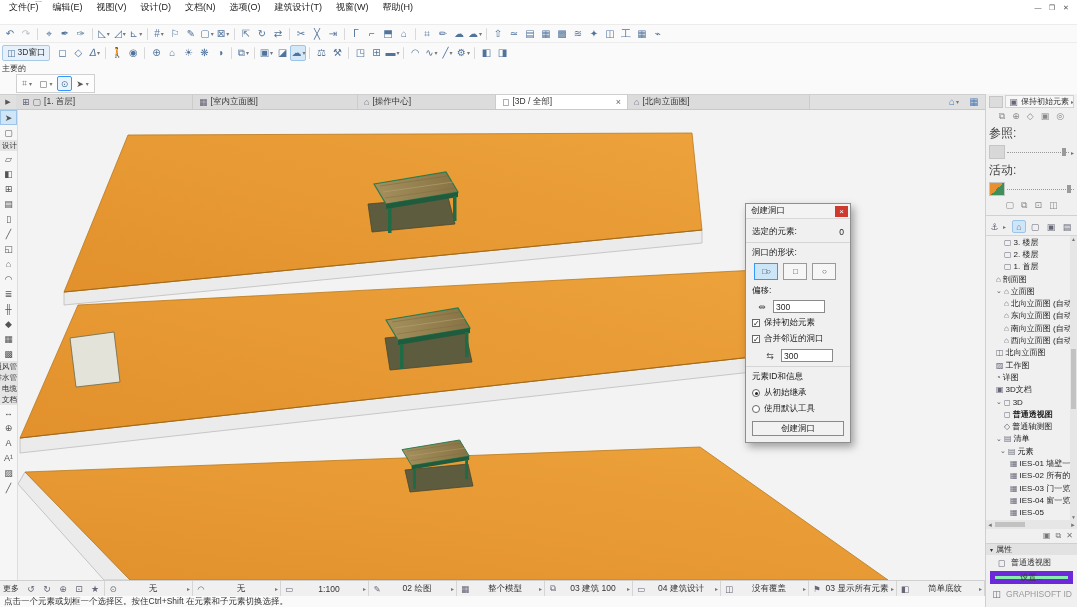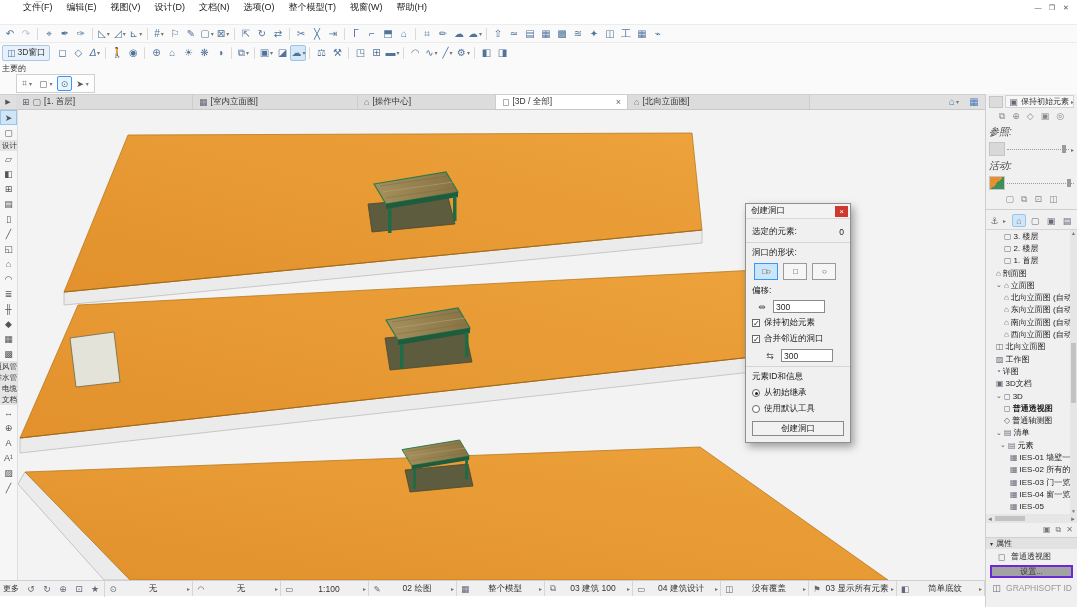--- a/index.html
+++ b/index.html
@@ -15,21 +15,21 @@
        font-family:"Liberation Sans","DejaVu Sans",sans-serif;overflow:hidden;
        -webkit-font-smoothing:antialiased;}
   
   .titlebar{position:absolute;top:0;left:0;right:0;height:13px;background:#fff;
             display:flex;align-items:center;font-size:9px;color:#222;padding-left:3px;}
   .app-icon{width:9px;height:9px;background:#1a2430;margin-right:4px;flex:0 0 auto;}
   .win-controls{margin-left:auto;display:flex;}
   .win-btn{width:26px;text-align:center;font-size:9px;color:#444;line-height:13px;}
   
   .menubar{position:absolute;top:2px;left:0;right:0;height:11px;background:#fff;
-           display:flex;align-items:center;font-size:9px;color:#222;padding-left:16px;}
+           display:flex;align-items:center;font-size:9px;color:#222;padding-left:2px;}
   .menu-item{padding:0 7px;line-height:11px;}
   .mdi-controls{margin-left:auto;display:flex;padding-right:4px;}
   .mdi-btn{width:14px;text-align:center;font-size:7px;color:#555;}
   
   .toolbar{position:absolute;left:0;right:0;background:var(--chrome);display:flex;
            align-items:center;padding:0 2px;border-top:1px solid #ececec;}
   .toolbar1{top:24px;height:18px;}
   .toolbar2{top:42px;height:20px;}
   .tbi{display:inline-flex;align-items:center;justify-content:center;height:16px;
        min-width:16px;color:var(--icon-blue);font-size:10px;line-height:16px;border-radius:2px;}
@@ -98,21 +98,21 @@
   .dlg-btn{margin-top:6px;height:15px;border:1px solid #8a8a8a;background:#f2f2f2;display:flex;
            align-items:center;justify-content:center;font-size:8.5px;}
   
   .rightpanel{position:absolute;top:94px;left:985px;width:92px;bottom:0;background:var(--panel);
               border-left:1px solid #cfcfcf;font-size:8px;color:#333;}
   .rp-row{display:flex;align-items:center;padding:1px 3px;gap:2px;}
   .rp-ico{color:#667;font-size:9px;min-width:11px;text-align:center;}
   .rp-combo{display:flex;align-items:center;gap:2px;flex:1;overflow:hidden;white-space:nowrap;
             border:1px solid #d2d2d2;background:#f7f7f7;height:13px;padding:0 2px;font-size:8px;}
   .rp-combo .car{margin-left:auto;font-size:6px;color:#777;}
-  .rp-label{padding:1px 3px;font-size:10px;color:#444;font-style:italic;}
+  .rp-label{padding:1px 3px;font-size:12px;color:#444;}
   .slider-row{display:flex;align-items:center;gap:2px;padding:0 3px;height:18px;}
   .thumbbtn{width:16px;height:14px;border:1px solid #c5c5c5;background:#dcdcdc;display:flex;
             align-items:center;justify-content:center;font-size:8px;color:#777;}
   .thumbbtn.color{background:linear-gradient(135deg,#e89030 50%,#3f8f5a 50%);}
   .slider{flex:1;position:relative;height:10px;}
   .slider::before{content:"";position:absolute;left:0;right:0;top:5px;border-top:1px dotted #999;}
   .sthumb{position:absolute;right:3px;top:1px;width:4px;height:8px;background:#9a9a9a;}
   .rp-sep{height:1px;background:#d0d0d0;margin:2px 0;}
   .rp-icons{display:flex;justify-content:center;gap:7px;padding:2px 0;color:#888;font-size:9px;}
   .nav-tabs{display:flex;align-items:center;gap:3px;padding:2px 3px;border-bottom:1px solid #d5d5d5;}
@@ -128,21 +128,21 @@
   .vscroll{position:absolute;right:0;top:0;bottom:0;width:7px;background:#e6e6e6;font-size:5px;
            color:#777;display:flex;flex-direction:column;justify-content:space-between;align-items:center;}
   .vthumb{width:5px;height:60px;background:#c2c2c2;margin-top:2px;}
   .hscroll{display:flex;align-items:center;height:9px;background:#e6e6e6;font-size:6px;color:#777;
            padding:0 1px;}
   .hthumb{height:5px;background:#c2c2c2;width:30px;margin-left:2px;}
   .pal-btns{display:flex;justify-content:flex-end;gap:5px;padding:2px 4px;color:#777;font-size:8px;}
   .rp-header{display:flex;align-items:center;gap:3px;background:#e2e2e2;height:12px;
              padding:0 4px;font-size:8px;color:#333;border-top:1px solid #d0d0d0;}
   .prop-row{display:flex;align-items:center;gap:4px;padding:2px 4px 1px 10px;}
-  .settings-btn{margin:2px 4px;height:13px;border:2px solid #6d28d9;background:#a3a3a3;
+  .settings-btn{margin:2px 4px;height:13px;border:5px solid #6d28d9;background:#86efac;
                 display:flex;align-items:center;justify-content:center;font-size:8px;}
   .gs-row{display:flex;align-items:center;gap:4px;justify-content:center;padding-top:3px;
           color:#9a9a9a;font-size:8.5px;}
   
   .bottombar{position:absolute;top:580px;left:0;width:985px;height:16px;background:var(--panel);
              border-top:1px solid #cfcfcf;display:flex;align-items:center;font-size:8.5px;color:#333;}
   .bb-more{padding:0 3px;font-size:8px;}
   .bb-navicons{display:flex;gap:2px;padding:0 2px;border-right:1px solid #d5d5d5;}
   .bb-navicons .tbi{color:#667;font-size:9px;min-width:14px;}
   .bb-seg{flex:1;display:flex;align-items:center;border-right:1px solid #d5d5d5;height:100%;
@@ -172,21 +172,21 @@
 
   <div class="menubar">
     <span style="display:flex">
 
     <span class="menu-item">文件(F)</span>
         <span class="menu-item">编辑(E)</span>
         <span class="menu-item">视图(V)</span>
         <span class="menu-item">设计(D)</span>
         <span class="menu-item">文档(N)</span>
         <span class="menu-item">选项(O)</span>
-        <span class="menu-item">整个模型(T)</span>
+        <span class="menu-item">建筑设计(T)</span>
         <span class="menu-item">视窗(W)</span>
         <span class="menu-item">帮助(H)</span>
       </span>
     <span class="mdi-controls">
 
     <span class="mdi-btn">—</span>
         <span class="mdi-btn">❐</span>
         <span class="mdi-btn">✕</span>
       </span>
   </div>
@@ -1092,14 +1092,17 @@
           <span class="car">▸</span>
         </span>
         <span class="bb-seg">
           <span class="sico">◧</span>
           <span class="slbl">简单底纹</span>
           <span class="car">▸</span>
         </span>
       </span>
   </div>
 
+  <div class="statusbar">
+    <span>点击一个元素或划框一个选择区。按住Ctrl+Shift 在元素和子元素切换选择。</span>
+  </div>
 
 </div>
 
 </body></html>

